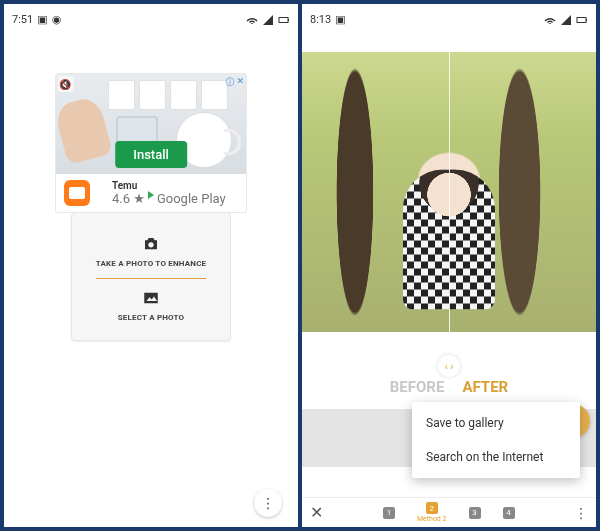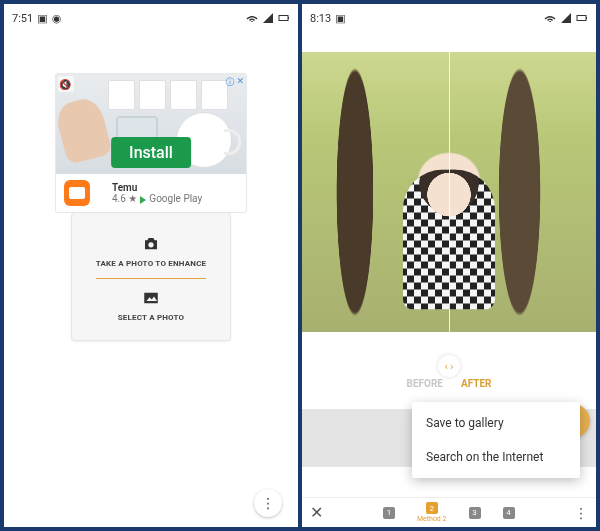--- a/index.html
+++ b/index.html
@@ -16,23 +16,23 @@
     background: #fff;
     position: relative;
     overflow: hidden;
     display: flex;
     flex-direction: column;
   }
   
   .statusbar {
     height: 22px;
     display: flex;
-    align-items: flex-start;
+    align-items: flex-end;
     justify-content: space-between;
-    padding: 8px 8px;
+    padding: 0 8px;
     font-size: 11px;
     color: #333;
   }
   .statusbar .left, .statusbar .right { display: flex; align-items: center; gap: 4px; }
   .sb-icon { width: 12px; height: 12px; }
   
   .left-content {
     flex: 1;
     display: flex;
     flex-direction: column;
@@ -63,39 +63,39 @@
     position: absolute; top: 2px; left: 2px;
     width: 16px; height: 16px;
     background: rgba(255,255,255,.6); border-radius: 3px;
     display:flex; align-items:center; justify-content:center;
     font-size: 10px; color:#666;
   }
   .ad-install {
     position: absolute; bottom: 6px; left: 50%; transform: translateX(-50%);
     background: #1a9a4a; color: #fff;
     padding: 6px 18px; border-radius: 4px;
-    font-size: 16px; font-weight: 500;
+    font-size: 13px; font-weight: 500;
   }
   .hand { position:absolute; left:4px; bottom:14px; width:46px; height:60px; background:#e8c9b0; border-radius: 40% 40% 20% 20%; transform: rotate(-15deg);}
   .cup1 { position:absolute; left:60px; bottom:6px; width:42px; height:52px; background:rgba(220,230,235,.6); border:2px solid rgba(180,190,200,.5); border-radius:4px 4px 6px 6px;}
   .cup2 { position:absolute; right:14px; bottom:6px; width:56px; height:56px; background:#fff; border:1px solid #ddd; border-radius:50%;}
   .cup2::after{content:"";position:absolute;right:-10px;top:16px;width:14px;height:20px;border:3px solid #eee;border-left:none;border-radius:0 12px 12px 0;}
   .shelf { position:absolute; top:6px; right:18px; width:120px; height:30px; display:flex; gap:4px;}
   .box{flex:1;background:#fff;border:1px solid #e0e0e0;border-radius:2px;}
   .ad-info {
     display: flex; align-items: center; gap: 22px;
     padding: 6px 8px;
   }
   .app-icon {
     width: 26px; height: 26px; background: #ff7b1a; border-radius: 6px;
     display:flex;align-items:center;justify-content:center;font-size:8px;
   }
   .app-icon span{background:#fff;width:16px;height:12px;border-radius:2px;display:block;position:relative;}
   .app-meta .name { font-weight: 600; font-size: 10px; color:#333;}
-  .app-meta .row { font-size: 10px; color: #777; display:flex; align-items:flex-end; gap:3px;}
+  .app-meta .row { font-size: 13px; color: #777; display:flex; align-items:flex-start; gap:3px;}
   .gp-tri{width:0;height:0;border-top:4px solid transparent;border-bottom:4px solid transparent;border-left:6px solid #34a853;display:inline-block;}
   
   .action-card {
     width: 160px;
     background: #f6f6f6;
     border: 1px solid #e6e6e6;
     border-radius: 4px;
     box-shadow: 0 1px 2px rgba(0,0,0,.08);
     display:flex; flex-direction:column; align-items:center;
     padding: 14px 10px 10px;
@@ -145,21 +145,21 @@
   .vline { position:absolute; top:0; bottom:0; left:50%; width:1px; background:rgba(255,255,255,.85);}
   .slider-handle{
     position:absolute; left:50%; top:340px; transform:translate(-50%,-50%);
     width:22px;height:22px;border-radius:50%;background:#fff;
     display:flex;align-items:center;justify-content:center;gap:1px;
     box-shadow:0 0 4px rgba(0,0,0,.15);
     font-size:10px;color:#d9a038;
   }
   .ba-labels{
     position:absolute; top:352px; left:50%; transform:translateX(-50%);
-    display:flex; gap:18px; font-size:10px; font-weight:700;text-align:center;
+    display:flex; gap:18px; font-size:15px; font-weight:700;text-align:center;
   }
   .ba-labels .before{color:#c8c8c8;}
   .ba-labels .after{color:#d9a038;}
   .right-fab{
     position:absolute; right:6px; top:378px;
     width:34px;height:34px;border-radius:50%;background:#e6b050;
     box-shadow:0 1px 4px rgba(0,0,0,.2);
   }
   .menu{
     position:absolute; right:16px; top:376px;

